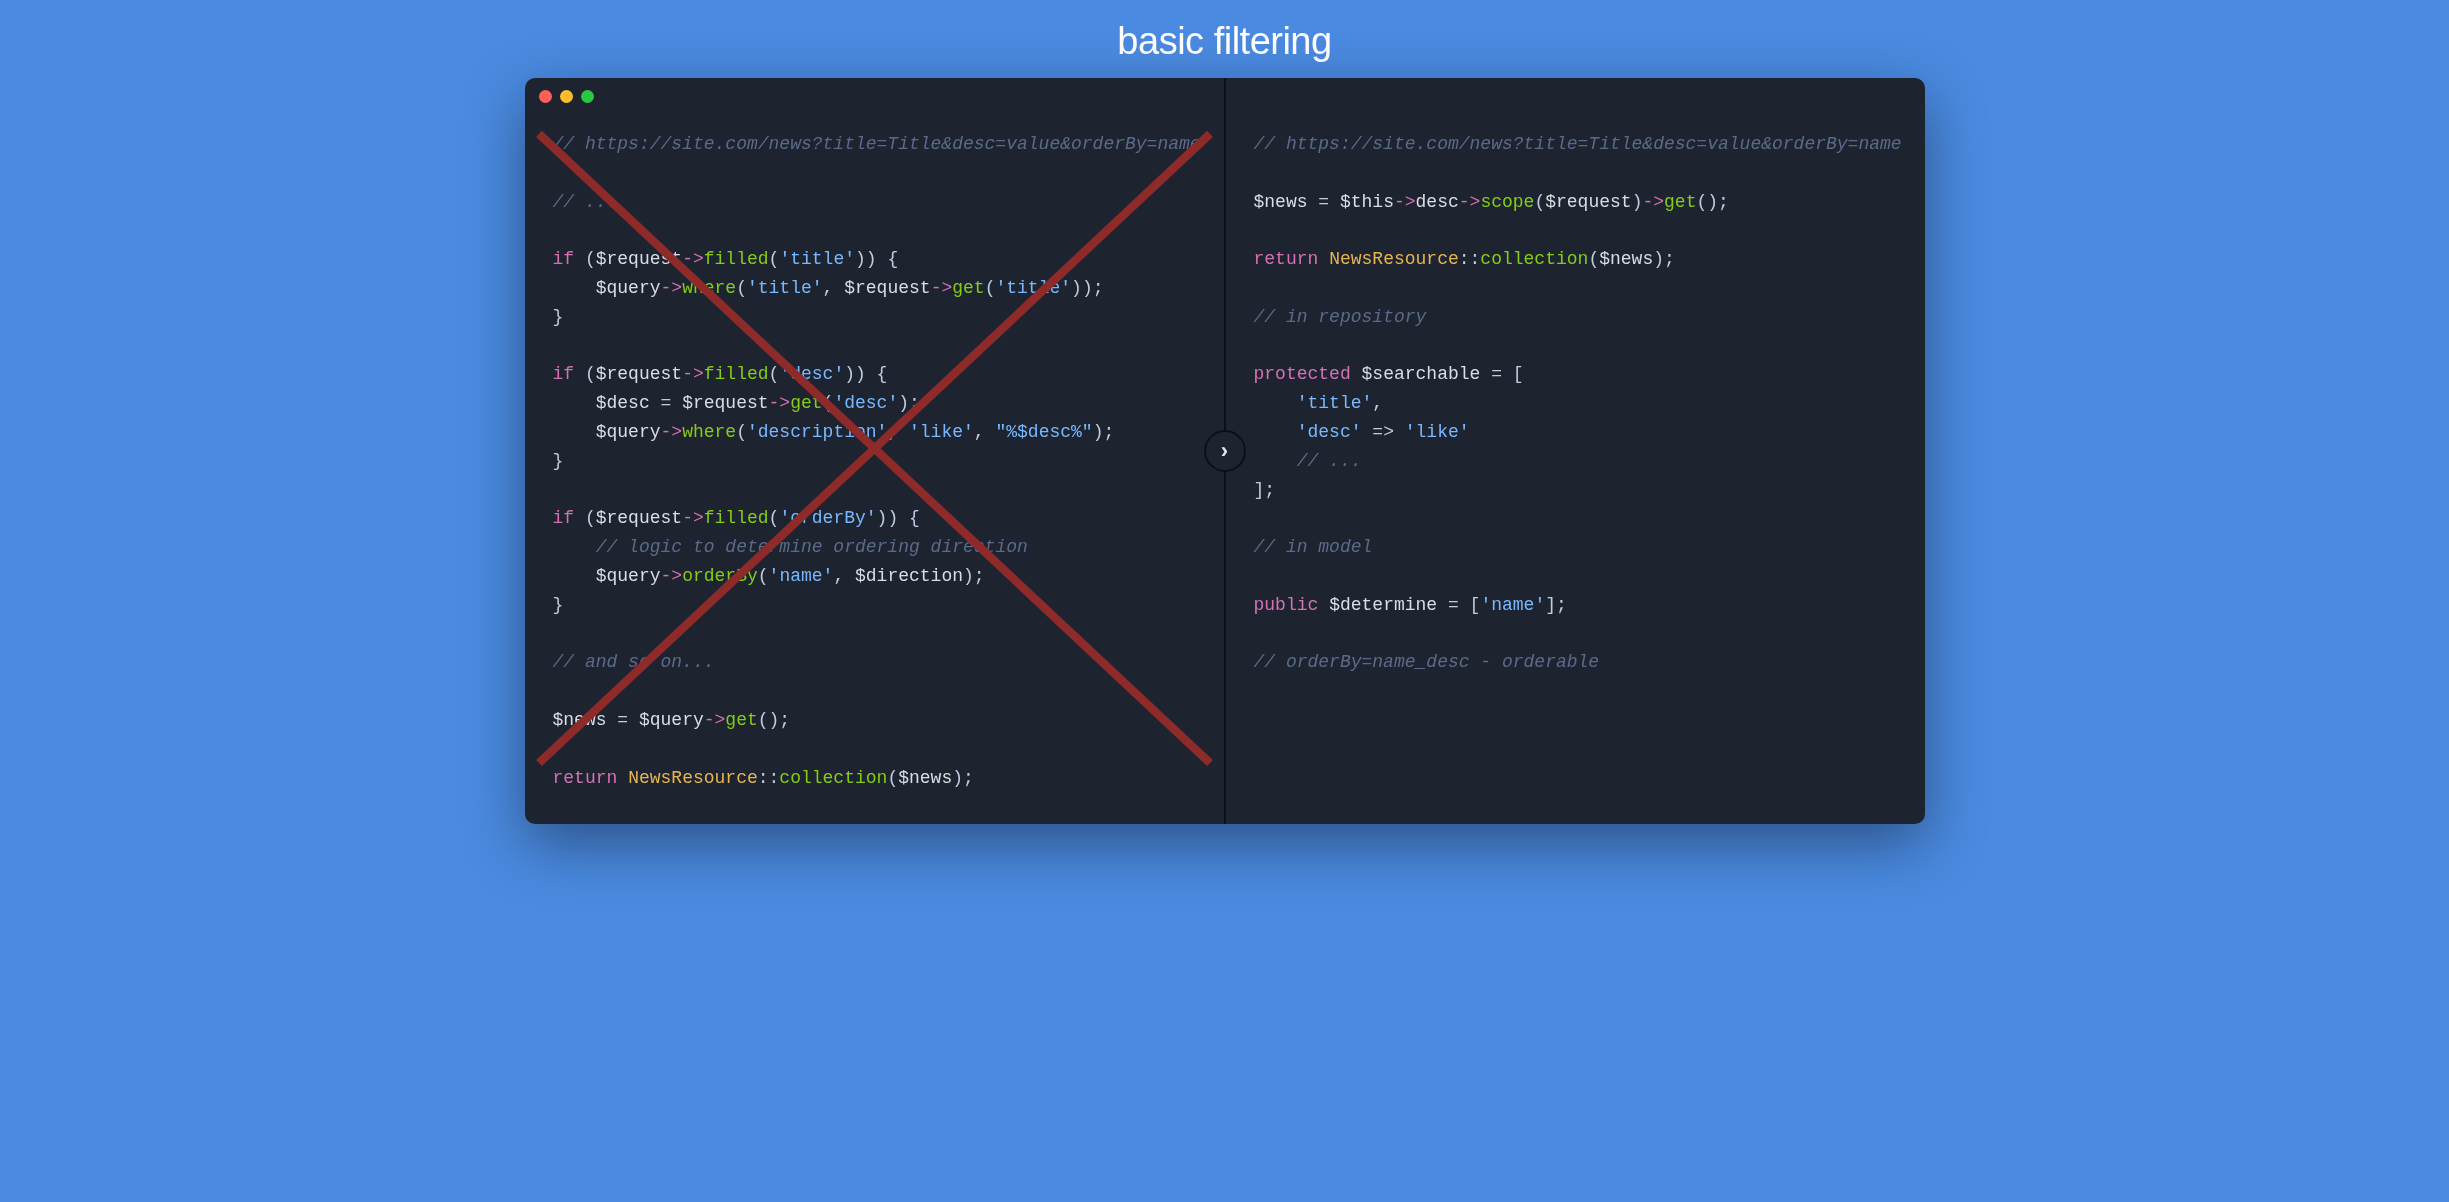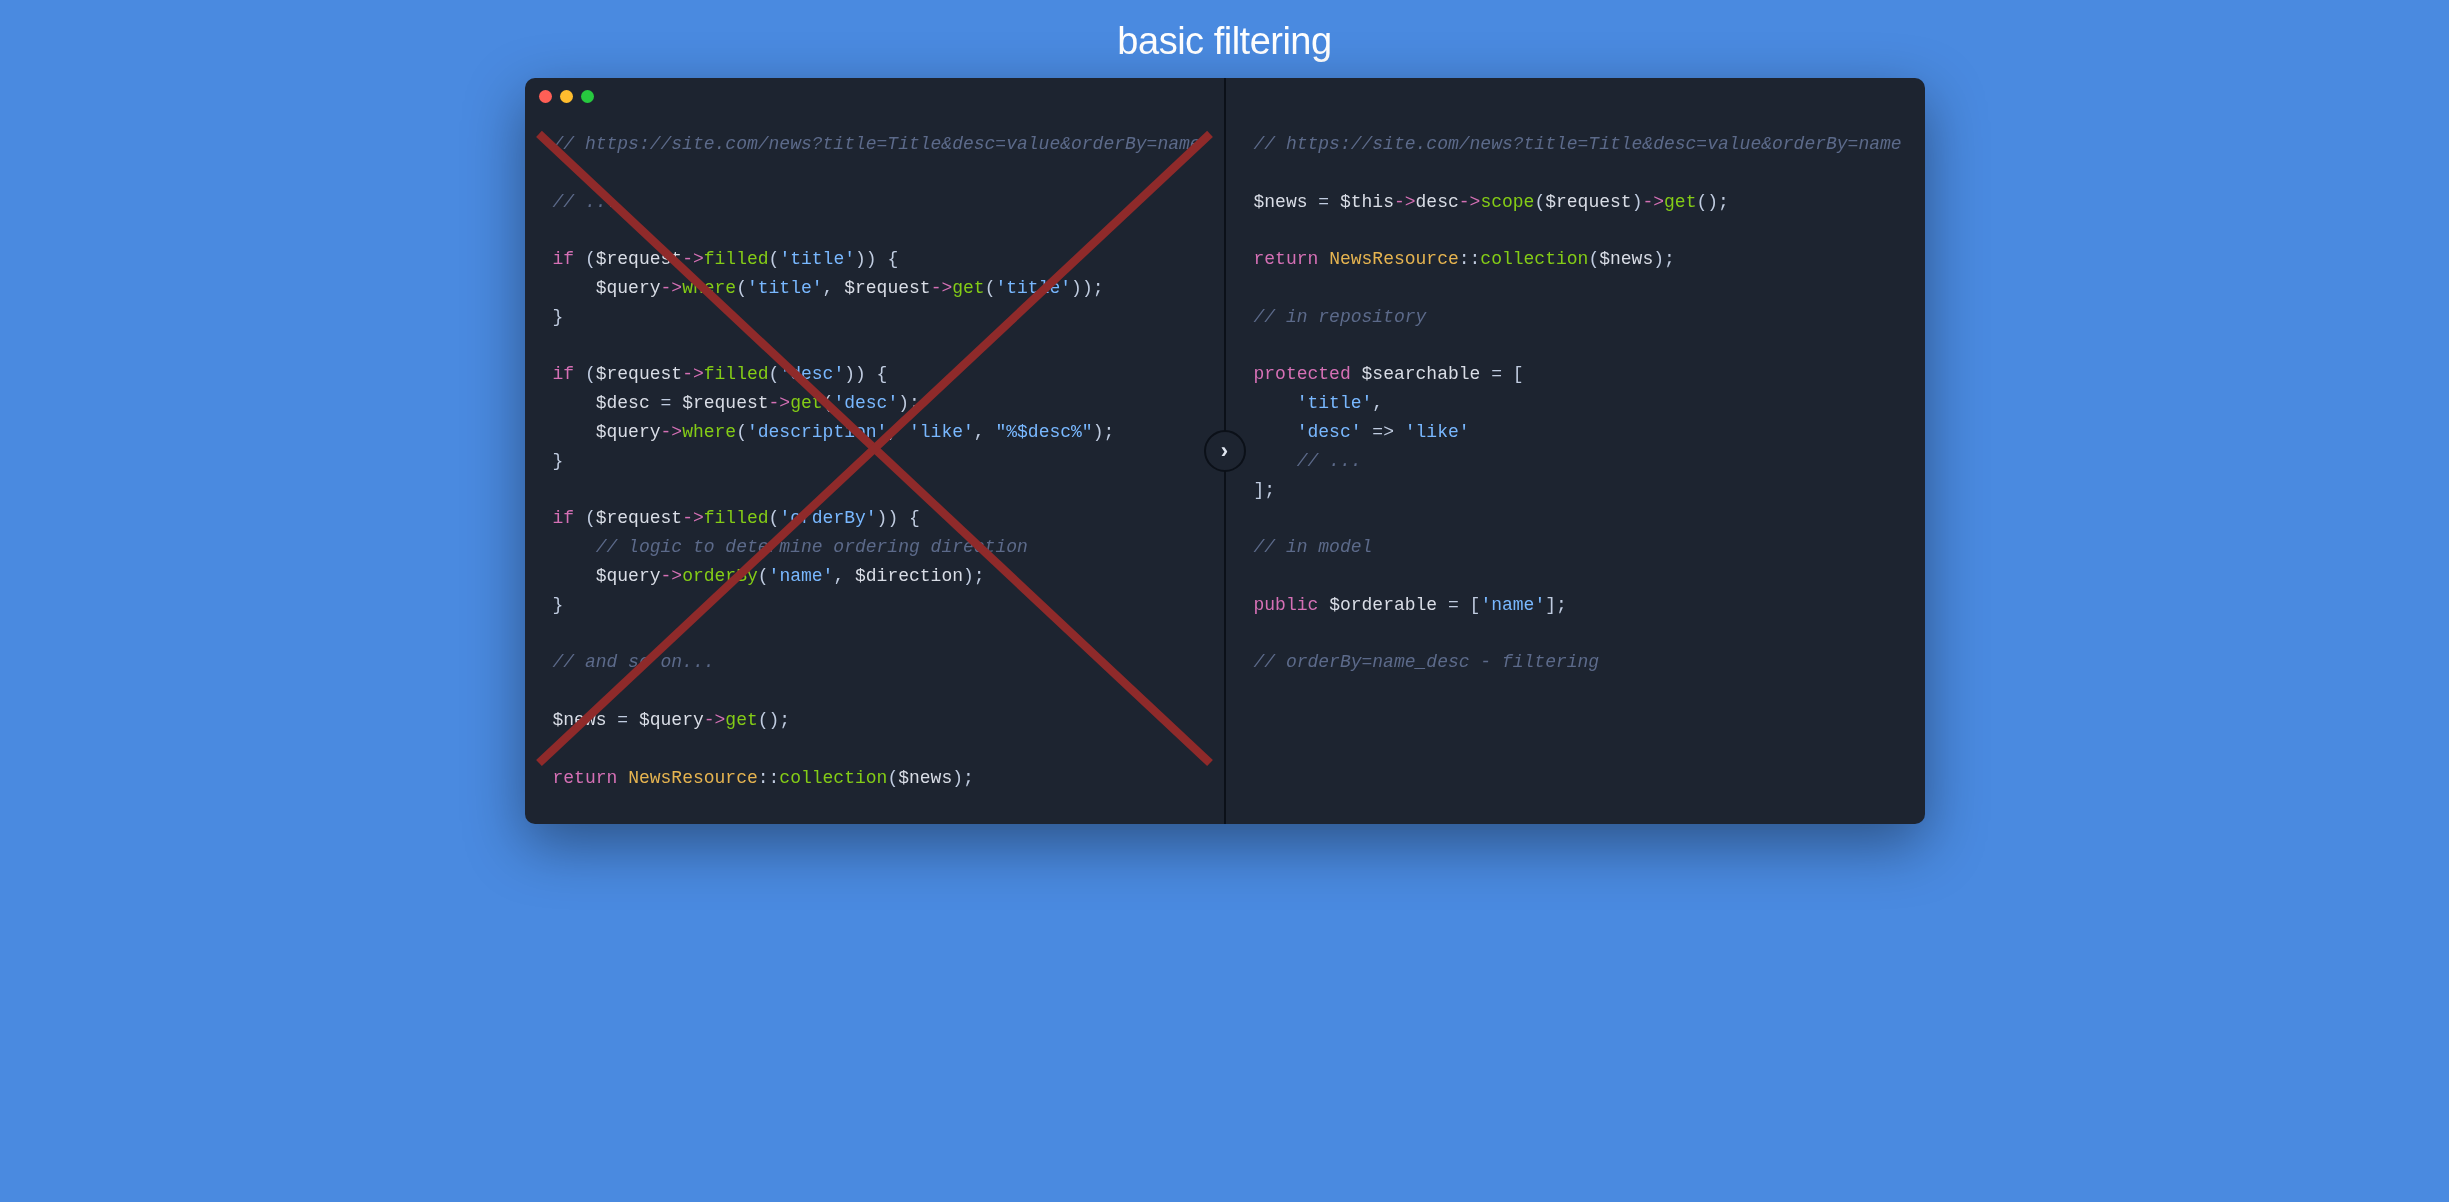--- a/index.html
+++ b/index.html
@@ -168,17 +168,17 @@
 <span class="c-comment">// in repository</span>
 
 <span class="c-keyword">protected</span> <span class="c-var">$searchable</span><span class="c-punc"> = [</span>
     <span class="c-string">'title'</span><span class="c-punc">,</span>
     <span class="c-string">'desc'</span><span class="c-punc"> =&gt; </span><span class="c-string">'like'</span>
     <span class="c-comment">// ...</span>
 <span class="c-punc">];</span>
 
 <span class="c-comment">// in model</span>
 
-<span class="c-keyword">public</span> <span class="c-var">$orderable</span><span class="c-punc"> = [</span><span class="c-string">'name'</span><span class="c-punc">];</span>
+<span class="c-keyword">public</span> <span class="c-var">$determine</span><span class="c-punc"> = [</span><span class="c-string">'name'</span><span class="c-punc">];</span>
 
-<span class="c-comment">// orderBy=name_desc - filtering</span></pre>
+<span class="c-comment">// orderBy=name_desc - orderable</span></pre>
   </div>
 </div>
 
 </body></html>

